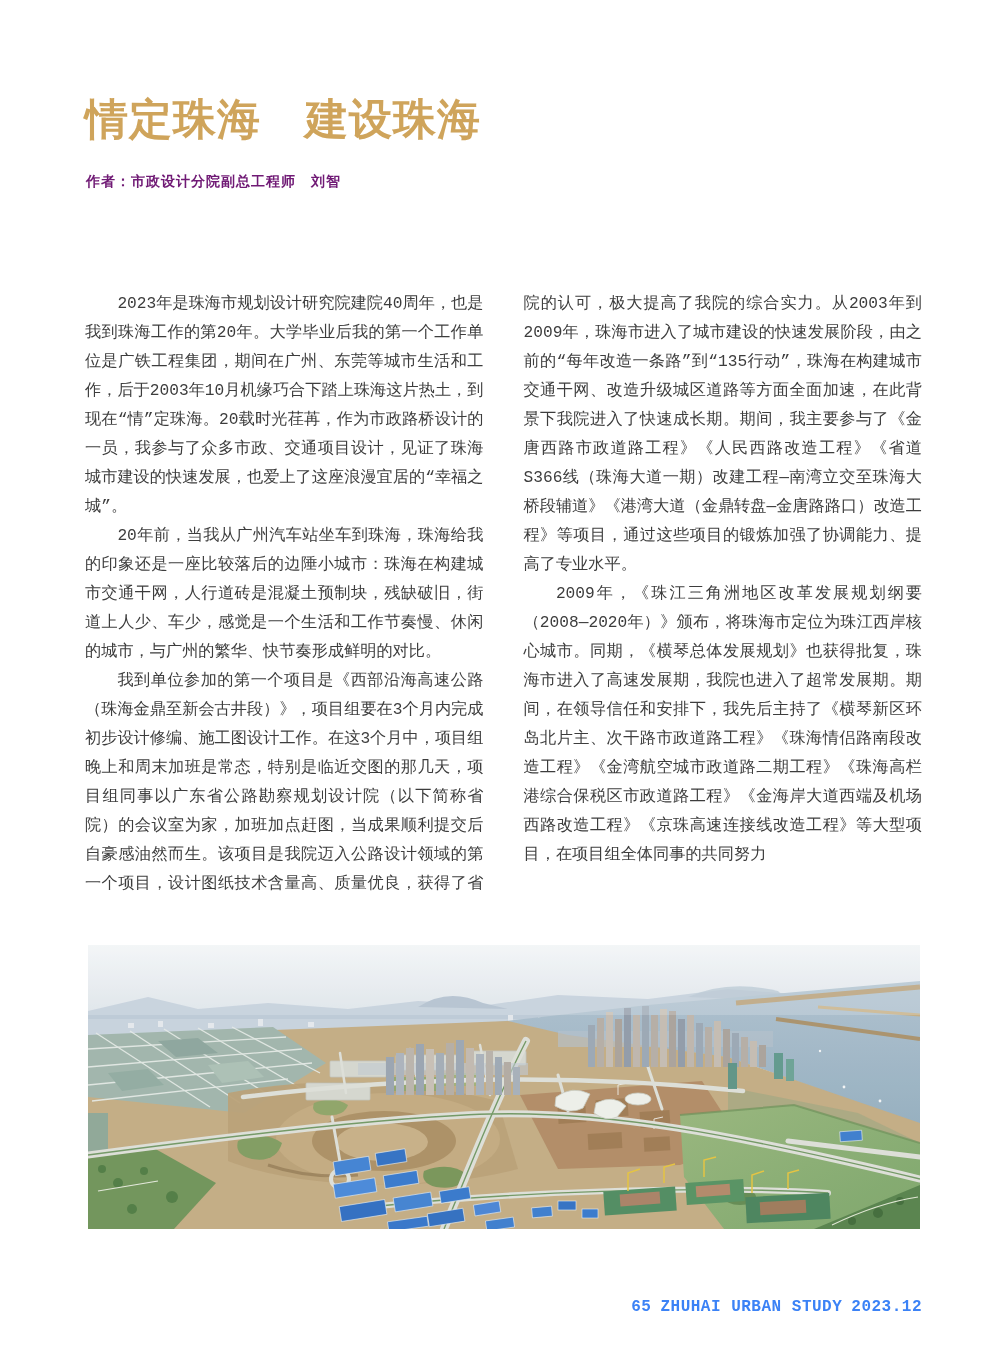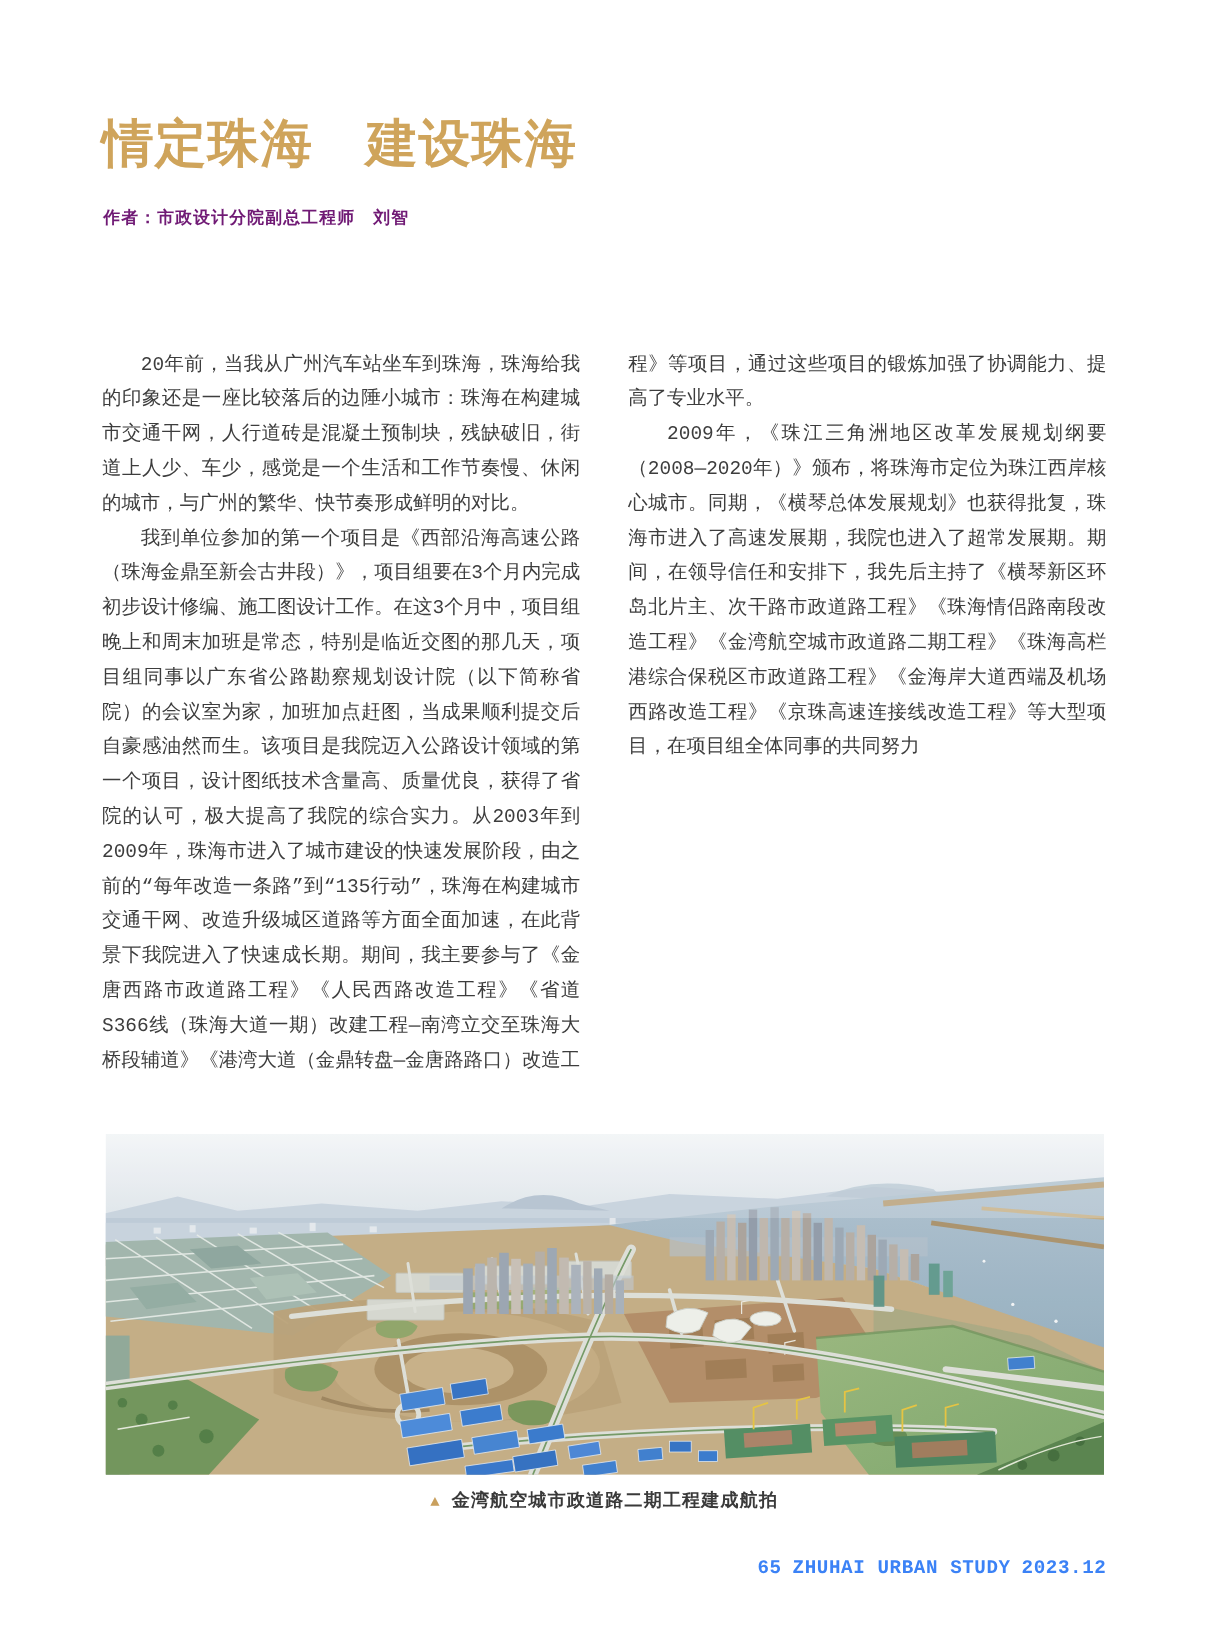--- a/index.html
+++ b/index.html
@@ -39,20 +39,21 @@
 </head>
 <body>
 
 <div class="page">
 
   <h1 class="title">情定珠海　建设珠海</h1>
 
   <div class="author">作者：市政设计分院副总工程师　刘智</div>
 
   <div class="cols">
+    <p>2023年是珠海市规划设计研究院建院40周年，也是我到珠海工作的第20年。大学毕业后我的第一个工作单位是广铁工程集团，期间在广州、东莞等城市生活和工作，后于2003年10月机缘巧合下踏上珠海这片热土，到现在“情”定珠海。20载时光荏苒，作为市政路桥设计的一员，我参与了众多市政、交通项目设计，见证了珠海城市建设的快速发展，也爱上了这座浪漫宜居的“幸福之城”。</p>
     <p>20年前，当我从广州汽车站坐车到珠海，珠海给我的印象还是一座比较落后的边陲小城市：珠海在构建城市交通干网，人行道砖是混凝土预制块，残缺破旧，街道上人少、车少，感觉是一个生活和工作节奏慢、休闲的城市，与广州的繁华、快节奏形成鲜明的对比。</p>
     <p>我到单位参加的第一个项目是《西部沿海高速公路（珠海金鼎至新会古井段）》，项目组要在3个月内完成初步设计修编、施工图设计工作。在这3个月中，项目组晚上和周末加班是常态，特别是临近交图的那几天，项目组同事以广东省公路勘察规划设计院（以下简称省院）的会议室为家，加班加点赶图，当成果顺利提交后自豪感油然而生。该项目是我院迈入公路设计领域的第一个项目，设计图纸技术含量高、质量优良，获得了省院的认可，极大提高了我院的综合实力。从2003年到2009年，珠海市进入了城市建设的快速发展阶段，由之前的“每年改造一条路”到“135行动”，珠海在构建城市交通干网、改造升级城区道路等方面全面加速，在此背景下我院进入了快速成长期。期间，我主要参与了《金唐西路市政道路工程》《人民西路改造工程》《省道S366线（珠海大道一期）改建工程—南湾立交至珠海大桥段辅道》《港湾大道（金鼎转盘—金唐路路口）改造工程》等项目，通过这些项目的锻炼加强了协调能力、提高了专业水平。</p>
     <p>2009年，《珠江三角洲地区改革发展规划纲要（2008—2020年）》颁布，将珠海市定位为珠江西岸核心城市。同期，《横琴总体发展规划》也获得批复，珠海市进入了高速发展期，我院也进入了超常发展期。期间，在领导信任和安排下，我先后主持了《横琴新区环岛北片主、次干路市政道路工程》《珠海情侣路南段改造工程》《金湾航空城市政道路二期工程》《珠海高栏港综合保税区市政道路工程》《金海岸大道西端及机场西路改造工程》《京珠高速连接线改造工程》等大型项目，在项目组全体同事的共同努力</p>
   </div>
 
   <div class="figure">
     <svg viewBox="0 0 832 284" width="832" height="284" role="img" aria-label="aerial photo">
       <defs>
         <linearGradient id="gSky" x1="0" y1="0" x2="0" y2="1">
           <stop offset="0" stop-color="#f1f4f6"></stop>
@@ -274,21 +275,18 @@
         <rect x="470" y="256" width="18" height="9" fill="#2f6fc2"></rect>
         <rect x="494" y="264" width="16" height="9" fill="#3577cb"></rect>
         <rect x="752" y="186" width="22" height="10" fill="#3a7bcd" transform="rotate(-4 763 191)"></rect>
       </g>
 
       <rect x="0" y="0" width="832" height="284" fill="#ffffff" opacity="0.04"></rect>
       <rect x="0" y="0" width="832" height="70" fill="#ffffff" opacity="0.18"></rect>
     </svg>
   </div>
 
-  <div class="caption">
-    <span class="tri">▲</span><span>金湾航空城市政道路二期工程建成航拍</span>
-  </div>
 
   <div class="footer">
     <span class="num">65</span><span>ZHUHAI URBAN STUDY</span><span class="issue">2023.12</span>
   </div>
 
 </div>
 
 </body></html>

